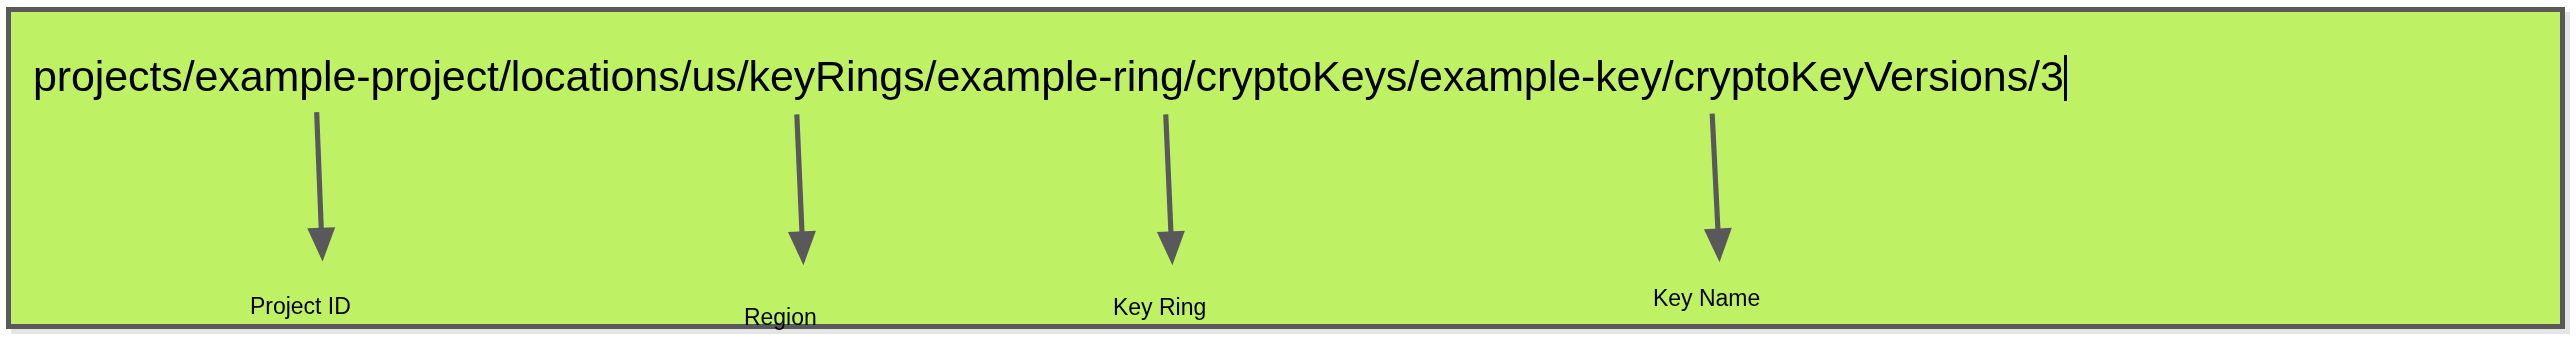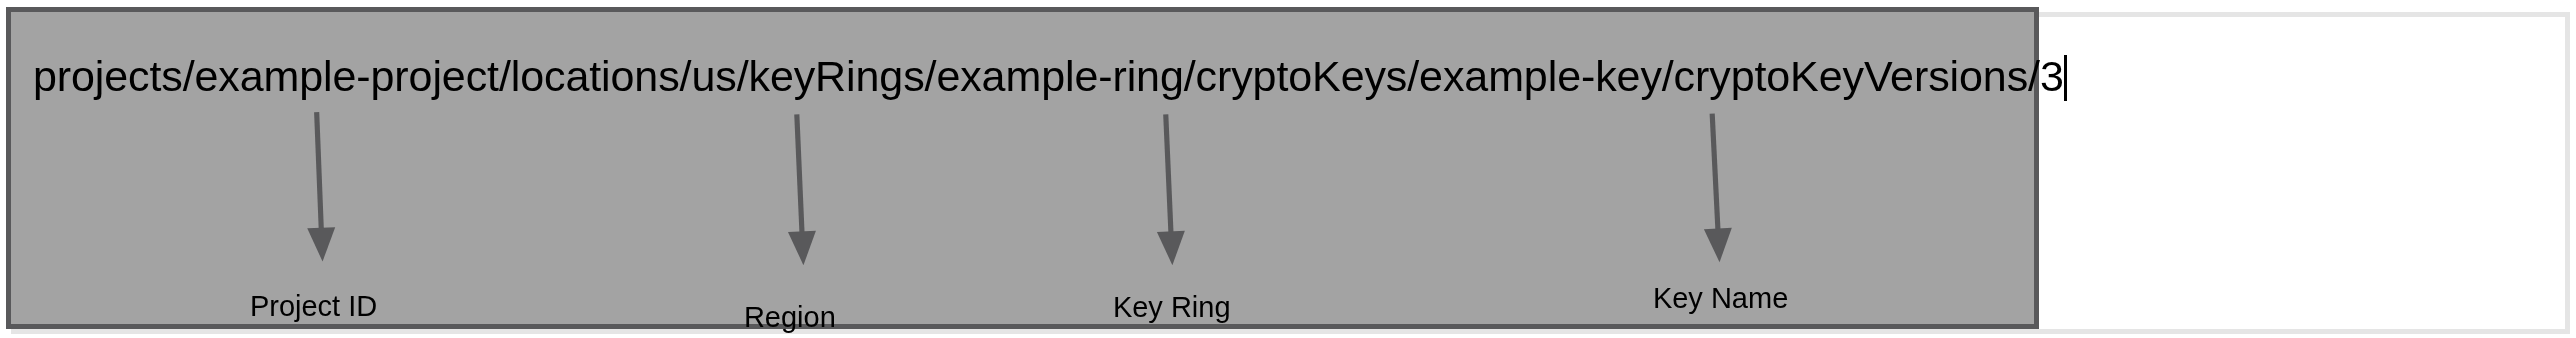--- a/index.html
+++ b/index.html
@@ -15,25 +15,25 @@
     background: #ffffff;
     overflow: hidden;
     font-family: "Liberation Sans", sans-serif;
   }
 
   
   #frame {
     position: absolute;
     left: 5.9px;
     top: 6.6px;
-    width: 2033px;
+    width: 2559px;
     height: 322px;
     box-sizing: border-box;
     border: 5.2px solid #59595b;
-    background: #a3a3a3;
+    background: #bef264;
     text-decoration: underline;
   }
   #frame-shadow {
     position: absolute;
     left: 11px;
     top: 11.8px;
     width: 2559px;
     height: 322px;
     box-sizing: border-box;
     border: 5.2px solid rgba(0,0,0,0.10);
@@ -69,21 +69,21 @@
     left: 0;
     top: 0;
     width: 2576px;
     height: 339px;
     pointer-events: none;
   }
 
   
   .anno-label {
     position: absolute;
-    font-size: 29px;
+    font-size: 23px;
     line-height: 34px;
     color: #000000;
     white-space: nowrap;
     font-family: "Liberation Sans", sans-serif;
   }
   #label-project-id { left: 239px;  top: 277px; }
   #label-region     { left: 733px;  top: 278px; margin-top: 10px; }
   #label-key-ring   { left: 1102px; top: 278px; }
   #label-key-name   { left: 1642px; top: 269px; }
 </style>

